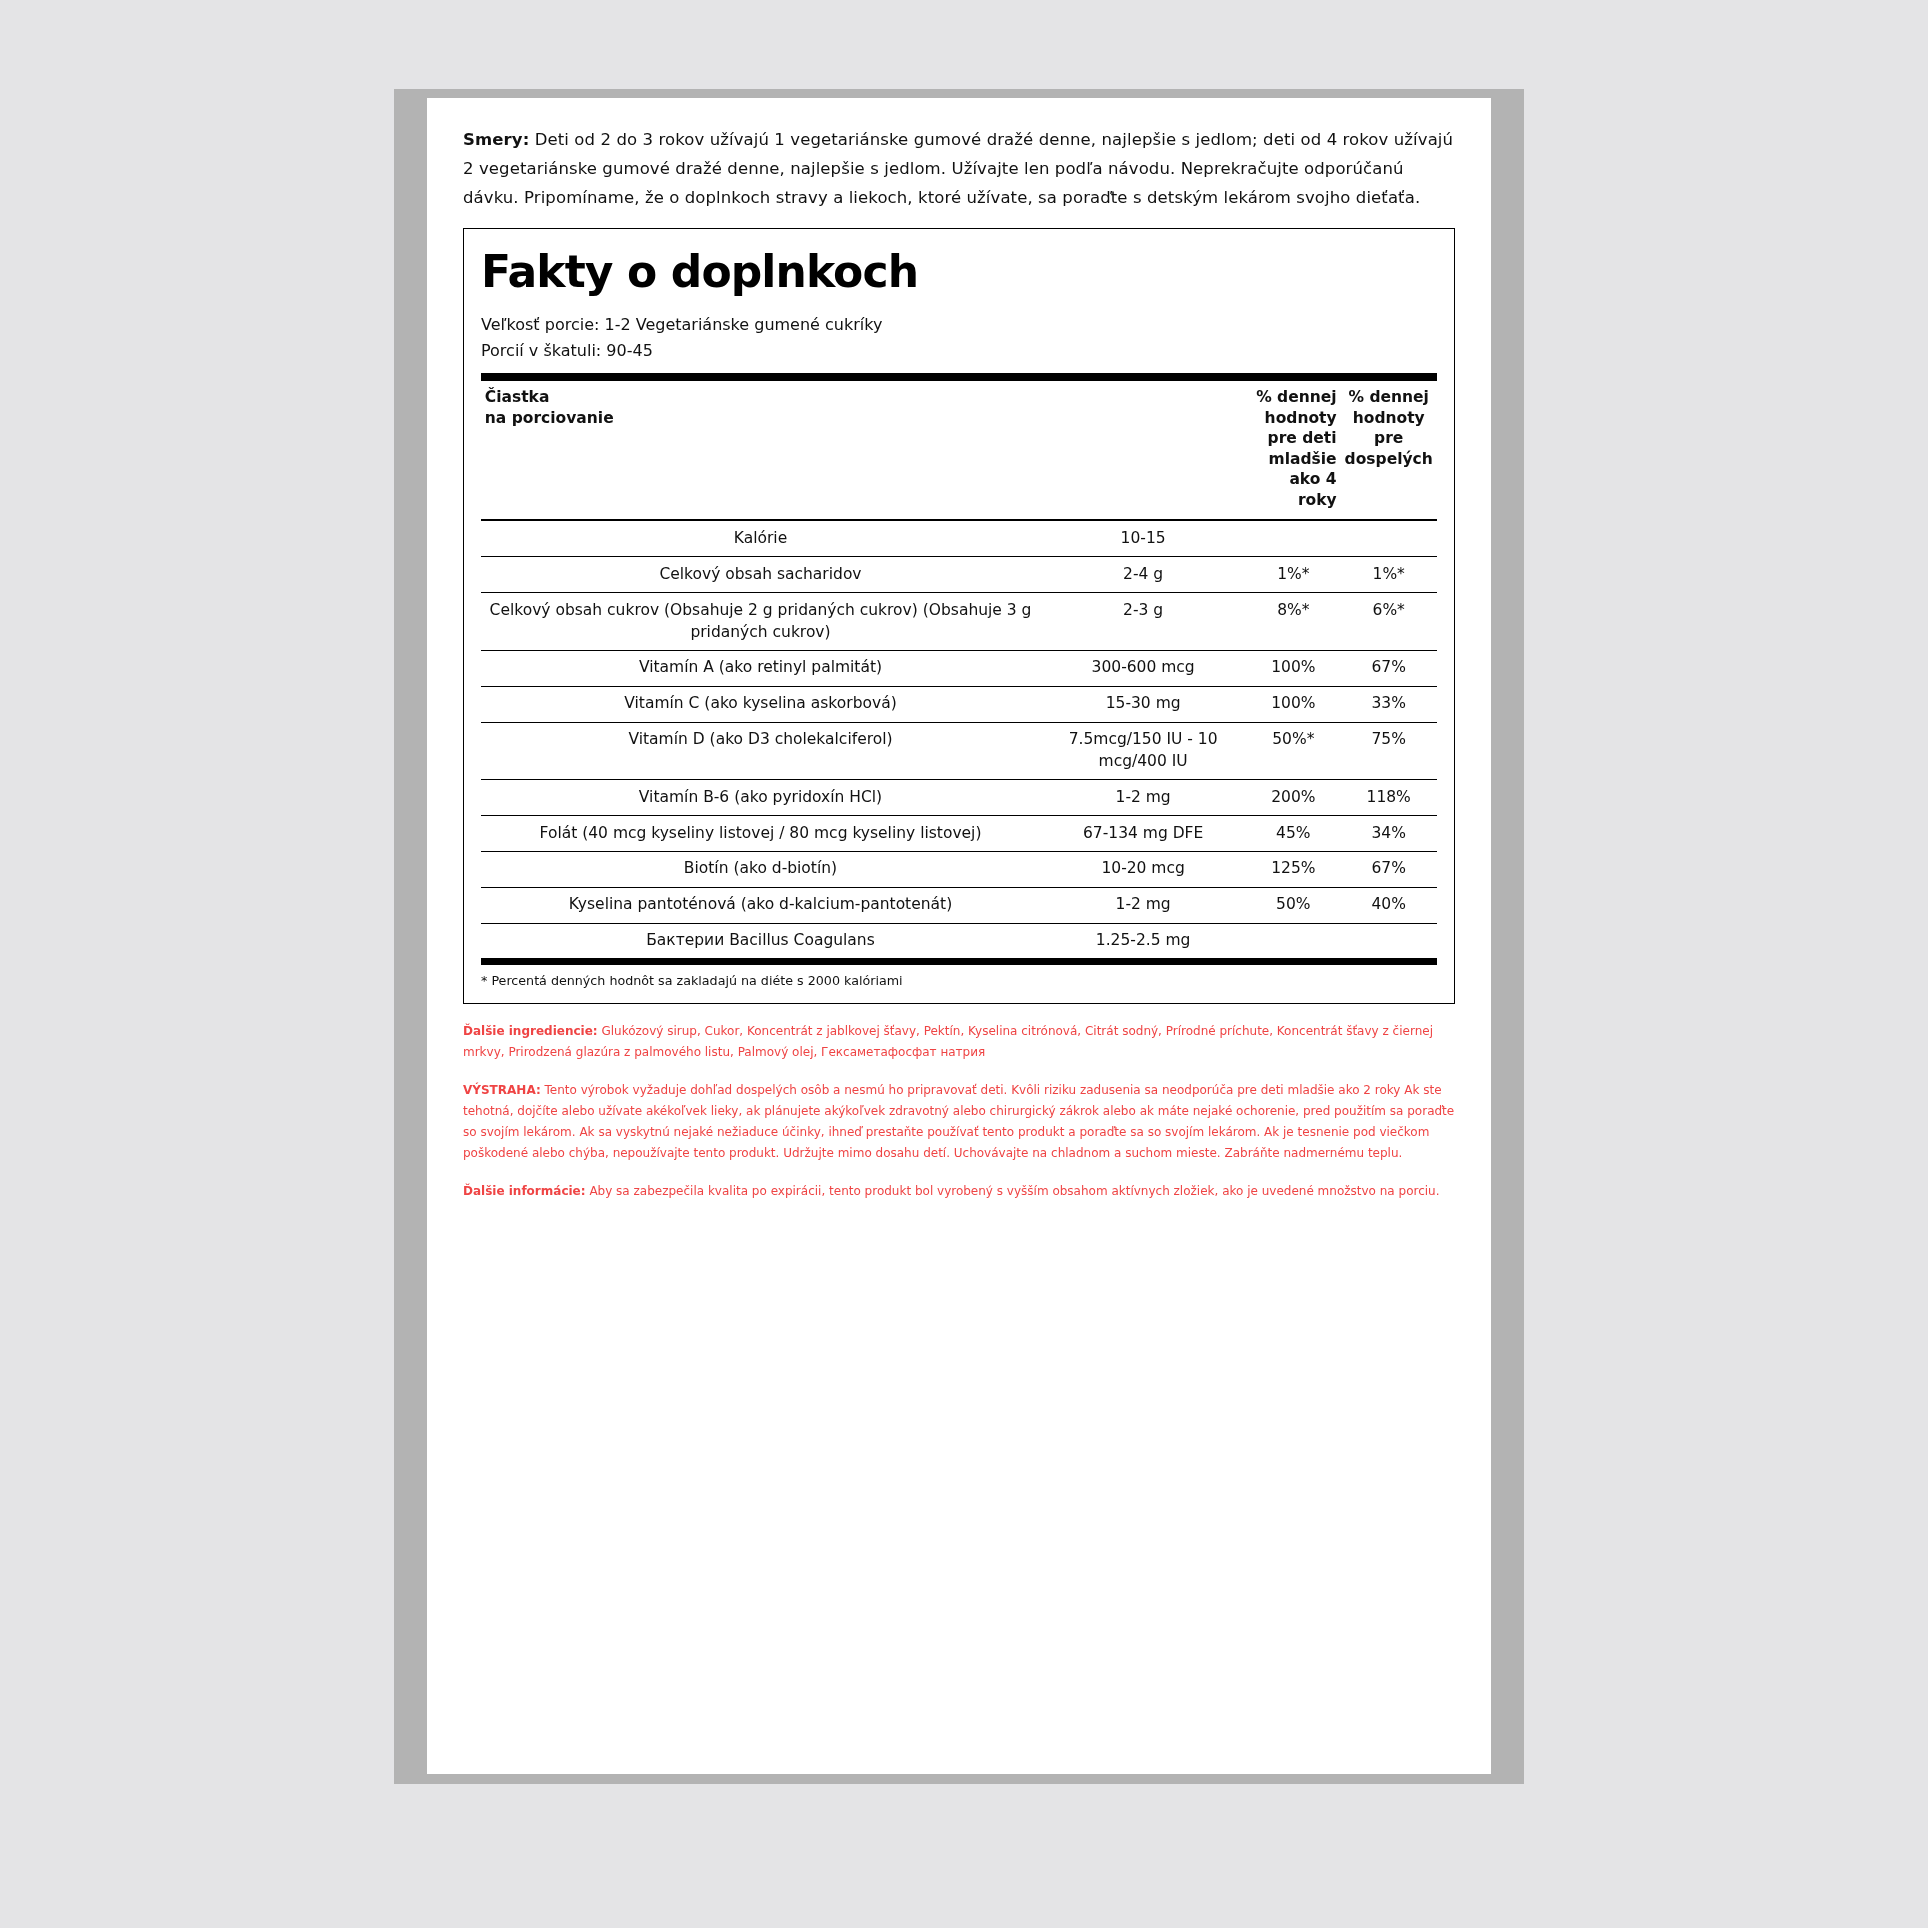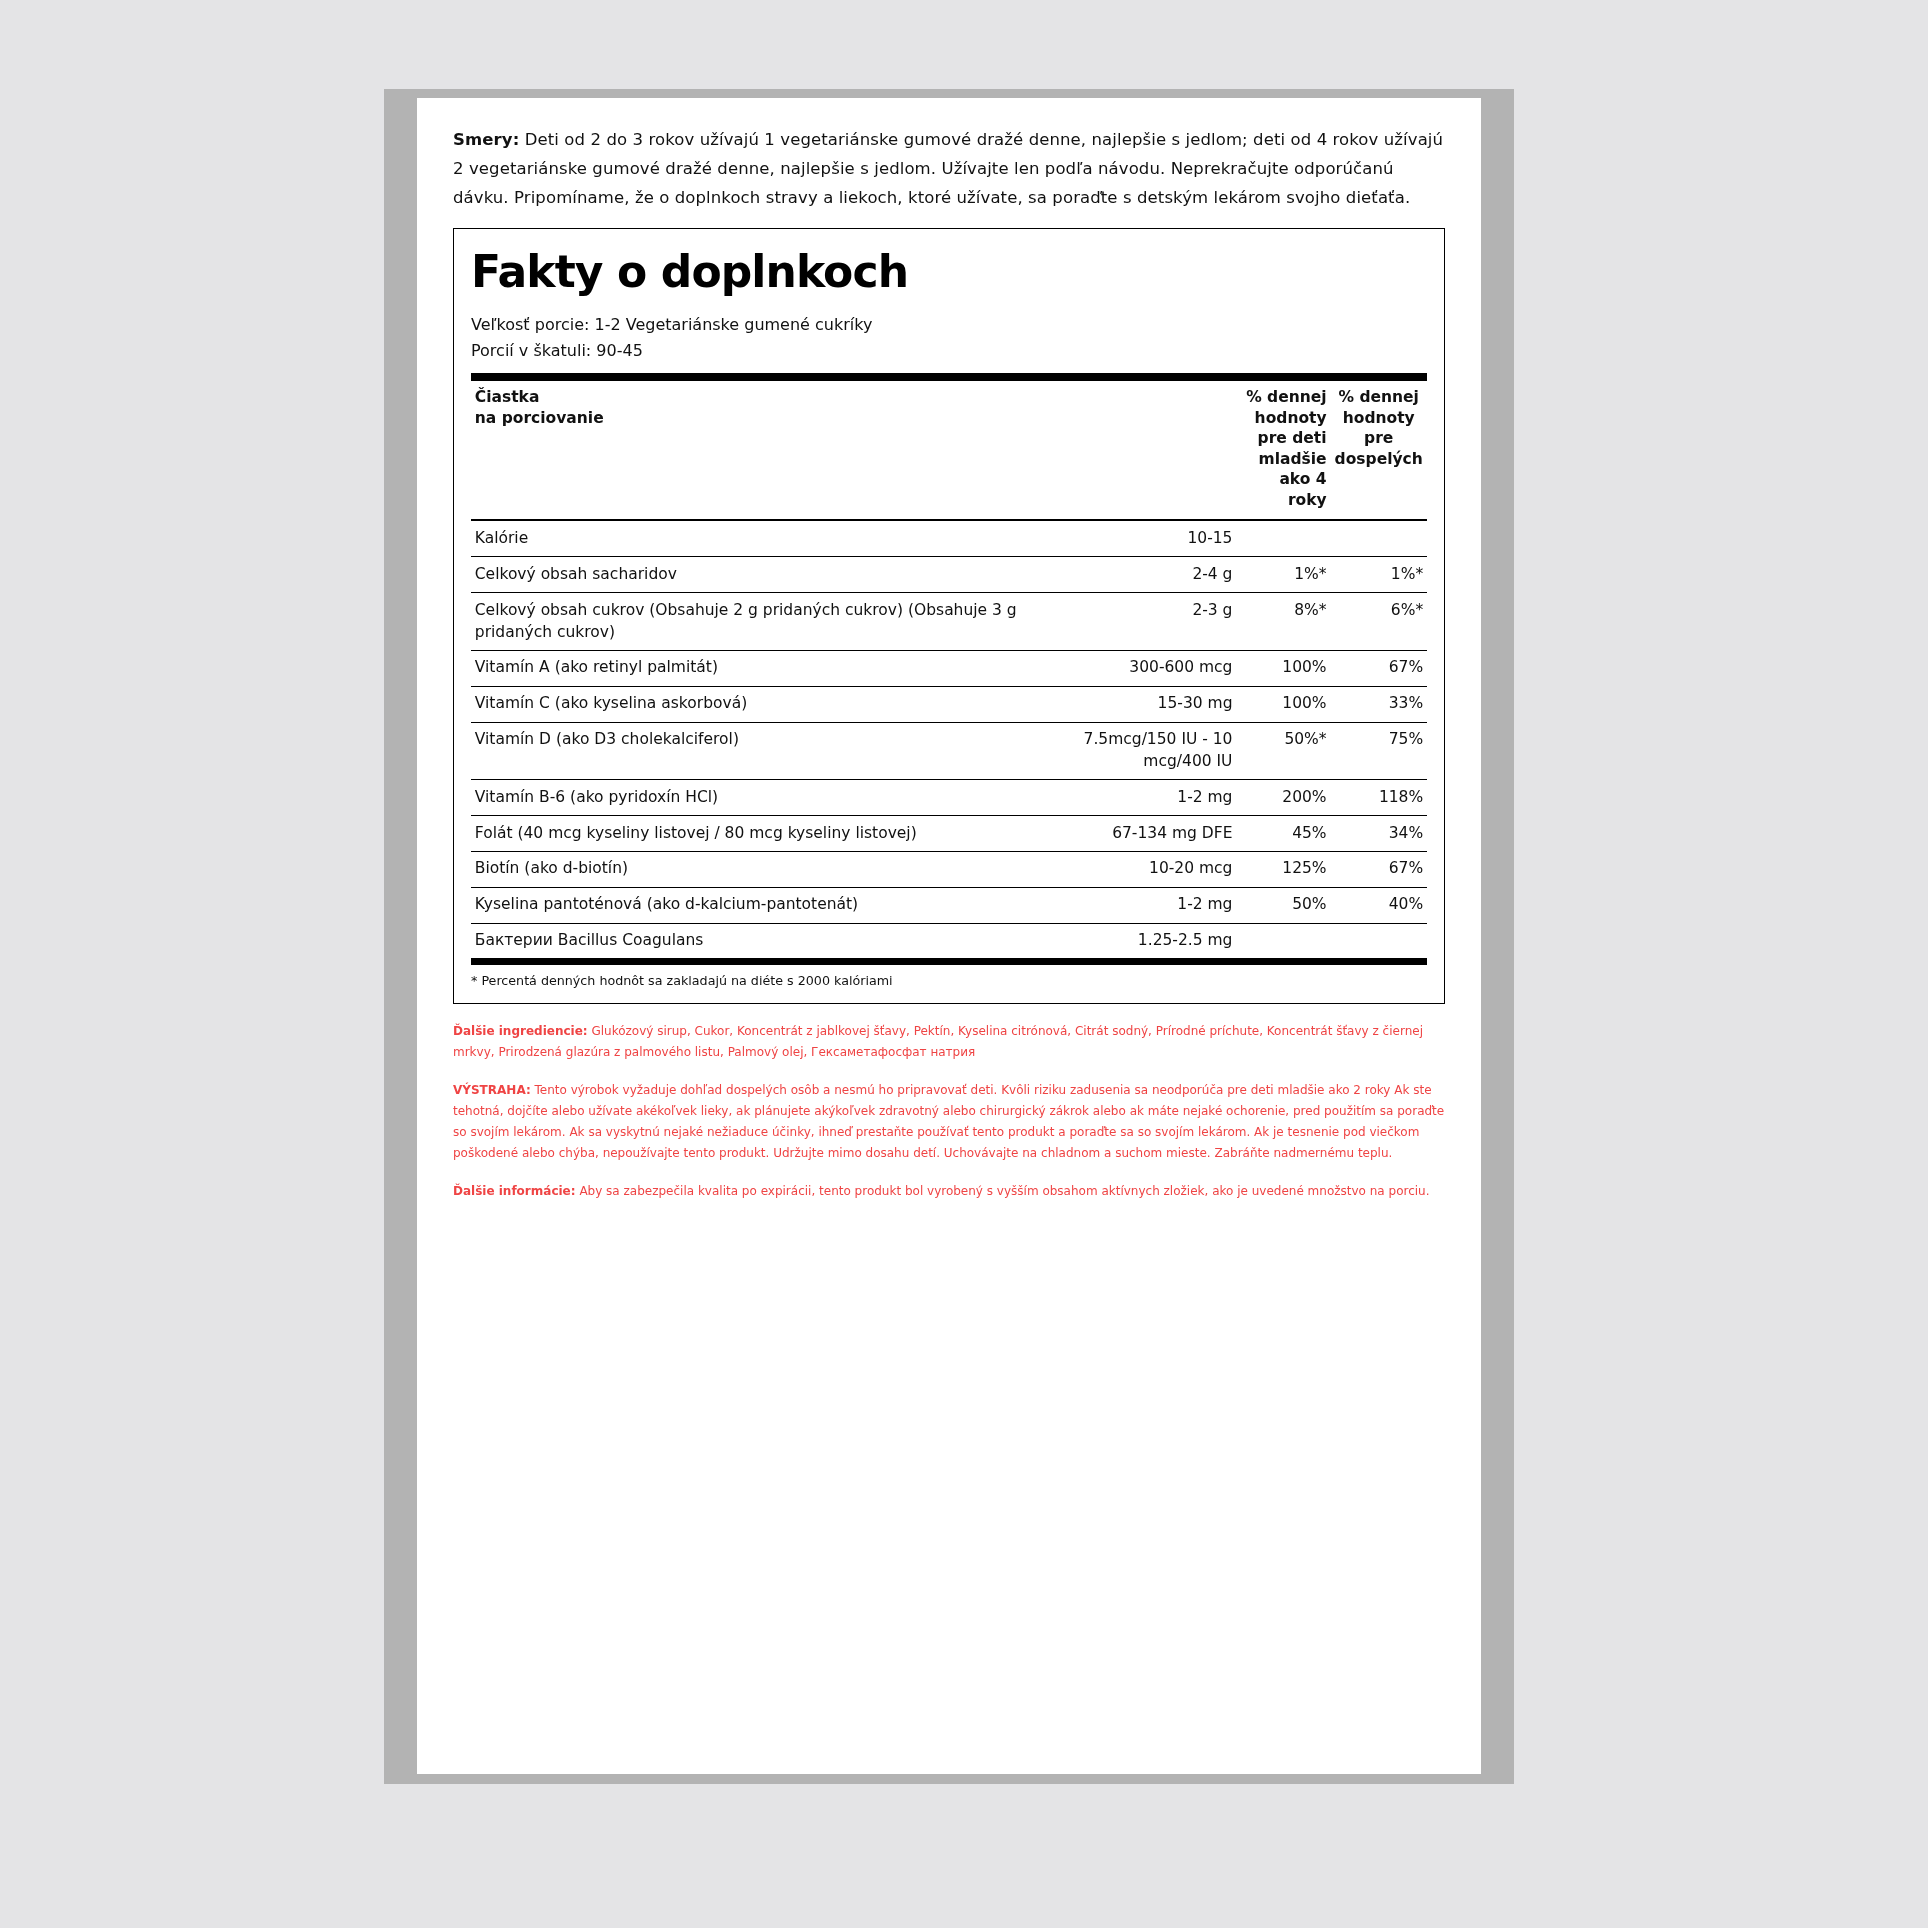--- a/index.html
+++ b/index.html
@@ -7,21 +7,21 @@
     padding: 0;
     background: #e4e4e6;
   }
   body {
     width: 1928px;
     height: 1928px;
     font-family: "DejaVu Sans", sans-serif;
   }
   .page {
     position: absolute;
-    left: 384px;
+    left: 394px;
     top: 89px;
     width: 1130px;
     height: 1695px;
     background: #b3b3b3;
     box-sizing: border-box;
   }
   .inner {
     position: absolute;
     left: 33px;
     top: 9.4px;
@@ -83,20 +83,21 @@
     padding-bottom: 9.4px;
   }
   th.h-name { text-align: left; width: 565px; }
   th.h-amt  { text-align: right; width: 202px; }
   th.h-dv1  { text-align: right; width: 87px; margin-top: 33px; }
   th.h-dv2  { width: 89px; }
 
   table.facts tbody td {
     border-bottom: 0.9px solid #000;
     line-height: 1.4;
+    text-align: center;
   }
   td.name { text-align: left; }
   td.amt  { text-align: right; }
   td.dv   { text-align: right; }
   td.indent { padding-left: 28px; }
   tr.last td { border-bottom: none; }
   .rule-foot {
     border-bottom: 6.6px solid #000;
     margin-bottom: 7.5px;
   }

